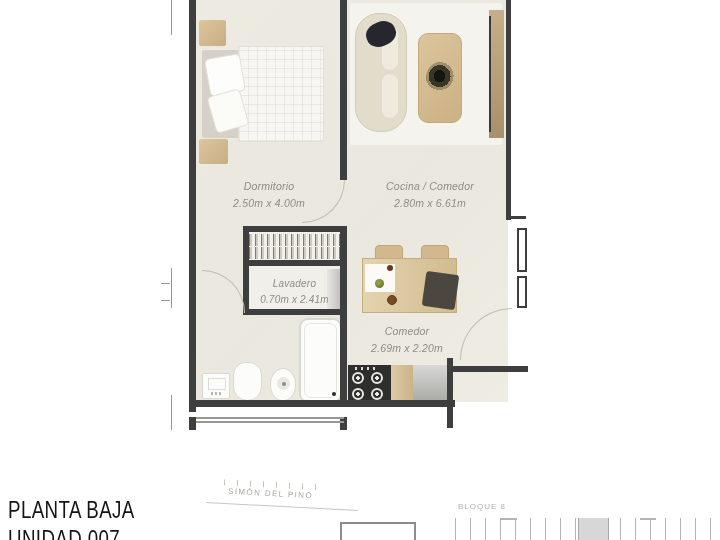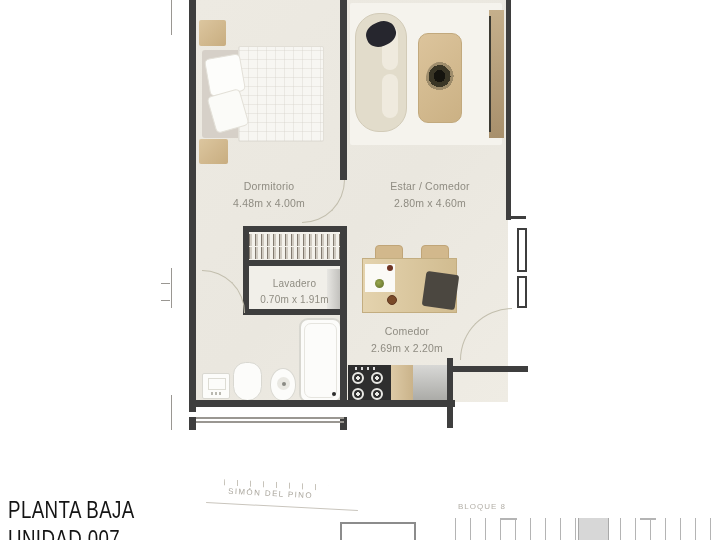--- a/index.html
+++ b/index.html
@@ -17,21 +17,21 @@
   .floor{position:absolute;left:196px;top:0;width:312px;height:402px;
          background:linear-gradient(135deg,#edeae2 0%,#eae7df 55%,#efece4 100%);}
   .rug{position:absolute;left:350px;top:3px;width:152px;height:142px;background:#f5f3ed;border-radius:2px;}
   .lav-floor{position:absolute;left:249px;top:266px;width:91px;height:43px;background:#f1efe9;}
 
   
   .wood{background:linear-gradient(135deg,#dcc69f,#c8ad80);border-radius:2px;}
   .white-fixture{background:#fcfcfa;border:1px solid #d9d8d1;box-sizing:border-box;}
 
   .room-label{position:absolute;text-align:center;color:#8f8c82;
-              font-size:10.5px;line-height:17px;letter-spacing:.2px;}
+              font-size:10.5px;line-height:17px;letter-spacing:.2px;font-style:italic;}
 
   
   .big-title{position:absolute;left:8px;color:#141414;font-size:24px;line-height:26px;
              letter-spacing:.5px;transform:scaleX(.78);transform-origin:left center;white-space:nowrap;}
   .street{position:absolute;color:#aba79e;font-size:8px;letter-spacing:1.4px;white-space:nowrap;}
   .keyplan-label{position:absolute;color:#b3afa7;font-size:8px;letter-spacing:1px;white-space:nowrap;}
   .unit-strip{position:absolute;left:455px;top:518px;width:265px;height:22px;
       background:repeating-linear-gradient(90deg,#b4b4b4 0 1.5px,transparent 1.5px 15px);}
   .strip-highlight{position:absolute;left:578px;top:518px;width:31px;height:22px;background:#d7d7d7;
       border-left:1.5px solid #a9a9a9;border-right:1.5px solid #a9a9a9;box-sizing:border-box;}
@@ -141,29 +141,29 @@
   <div class="wall-thin" style="left:161px;top:300px;width:9px;height:1px;"></div>
   <div class="wall-thin" style="left:196px;top:417px;width:148px;height:1.5px;"></div>
   <div class="wall-thin" style="left:196px;top:421px;width:148px;height:1.5px;"></div>
 
   <div class="arc" style="left:302px;top:180px;width:43px;height:43px;border-right:1px solid #c2bead;border-bottom:1px solid #c2bead;border-radius:0 0 100% 0;"></div>
   <div class="arc" style="left:202px;top:270px;width:43px;height:43px;border-top:1px solid #c2bead;border-right:1px solid #c2bead;border-radius:0 100% 0 0;"></div>
   <div class="arc" style="left:460px;top:308px;width:52px;height:52px;border-top:1px solid #c2bead;border-left:1px solid #c2bead;border-radius:100% 0 0 0;"></div>
 
   <div class="room-label" style="left:196px;top:178px;width:146px;">
     <span style="display:block;">Dormitorio</span>
-    <span style="display:block;">4.48m x 4.00m</span>
+    <span style="display:block;">2.50m x 4.00m</span>
   </div>
   <div class="room-label" style="left:352px;top:178px;width:156px;">
-    <span style="display:block;">Estar / Comedor</span>
-    <span style="display:block;">2.80m x 4.60m</span>
+    <span style="display:block;">Cocina / Comedor</span>
+    <span style="display:block;">2.80m x 6.61m</span>
   </div>
   <div class="room-label" style="left:249px;top:276px;width:91px;font-size:10px;line-height:16px;">
     <span style="display:block;">Lavadero</span>
-    <span style="display:block;">0.70m x 1.91m</span>
+    <span style="display:block;">0.70m x 2.41m</span>
   </div>
   <div class="room-label" style="left:352px;top:323px;width:110px;">
     <span style="display:block;">Comedor</span>
     <span style="display:block;">2.69m x 2.20m</span>
   </div>
 
   <div class="big-title" style="top:497px;">PLANTA BAJA</div>
   <div class="big-title" style="top:526px;">UNIDAD 007</div>
 
   <div class="tick-row"></div>

